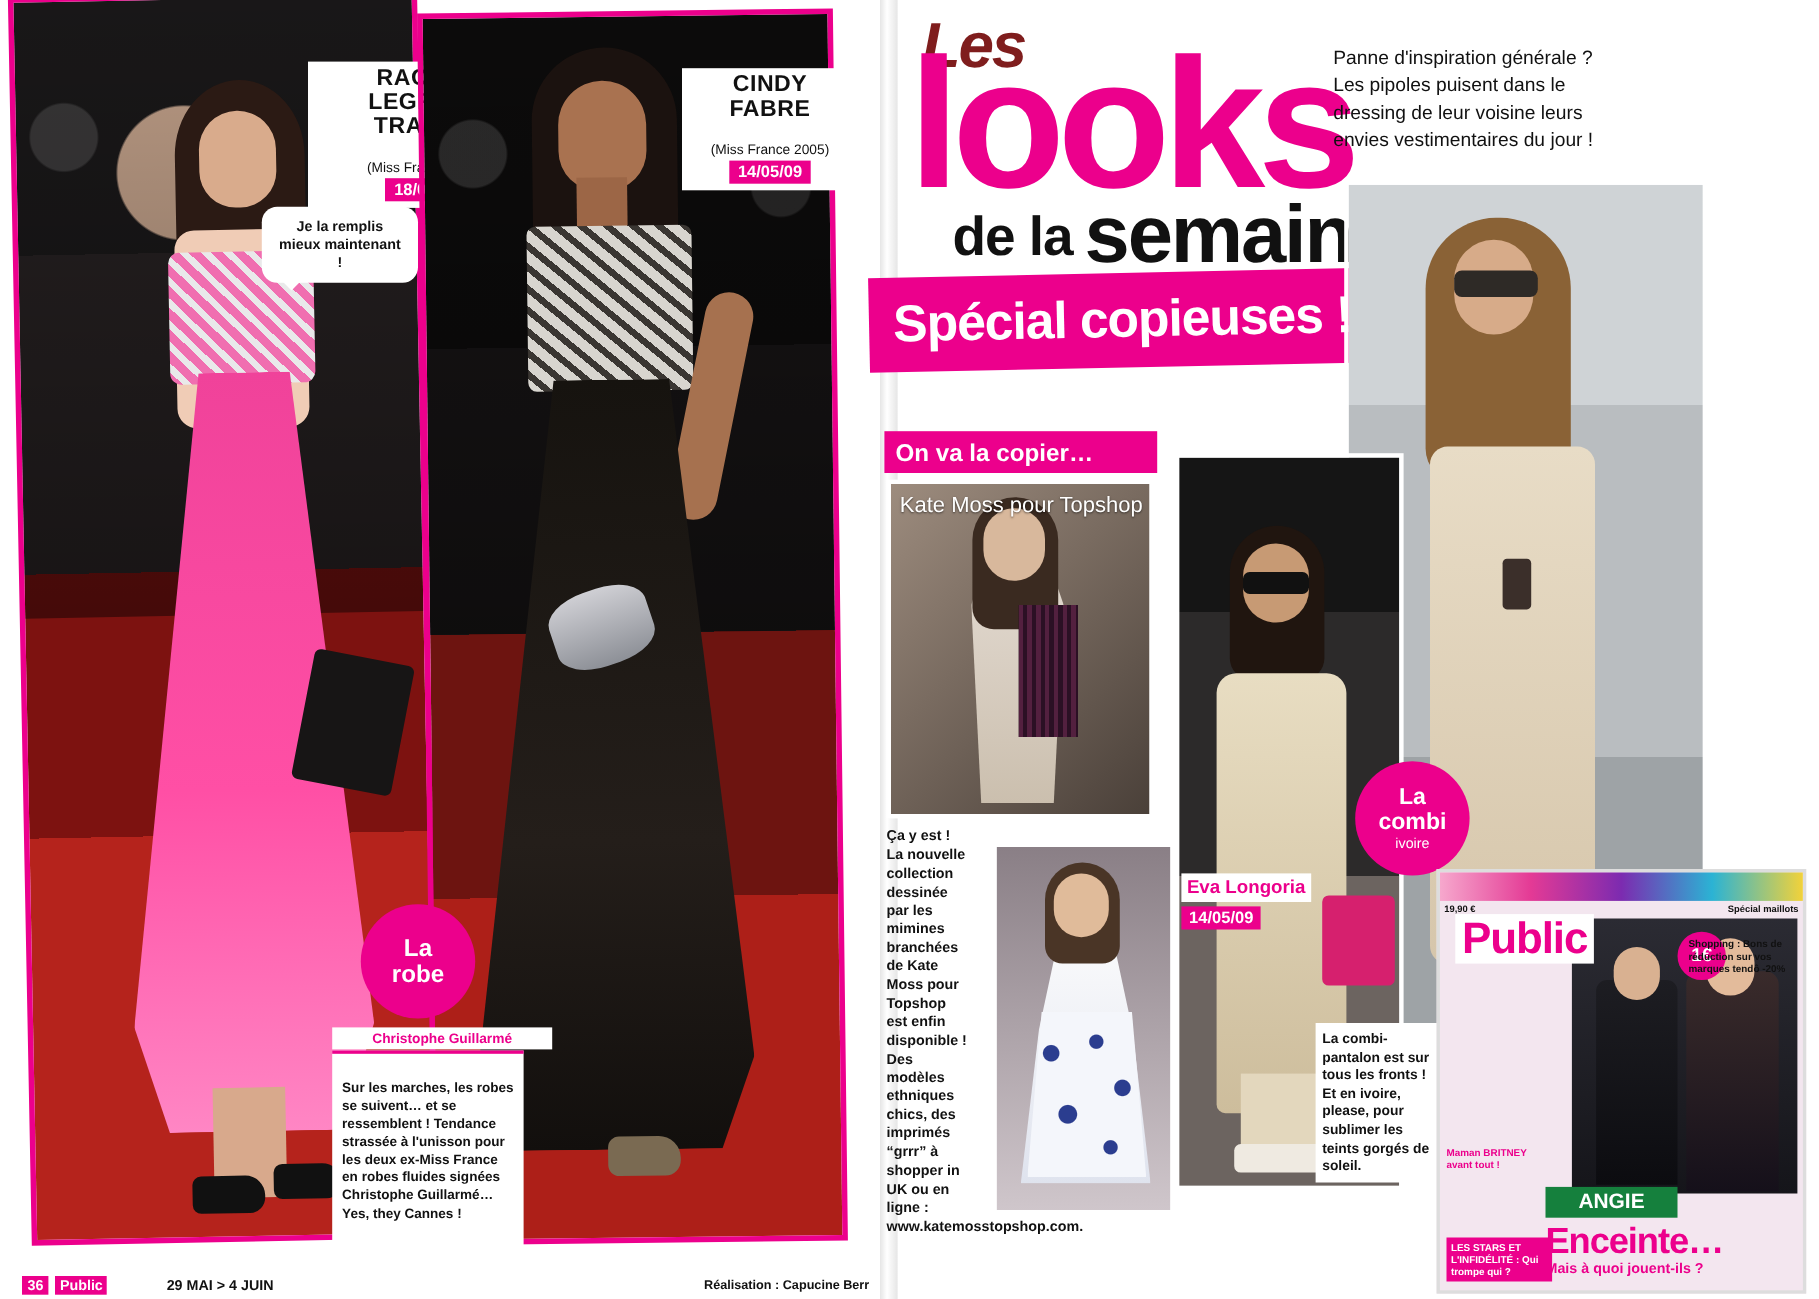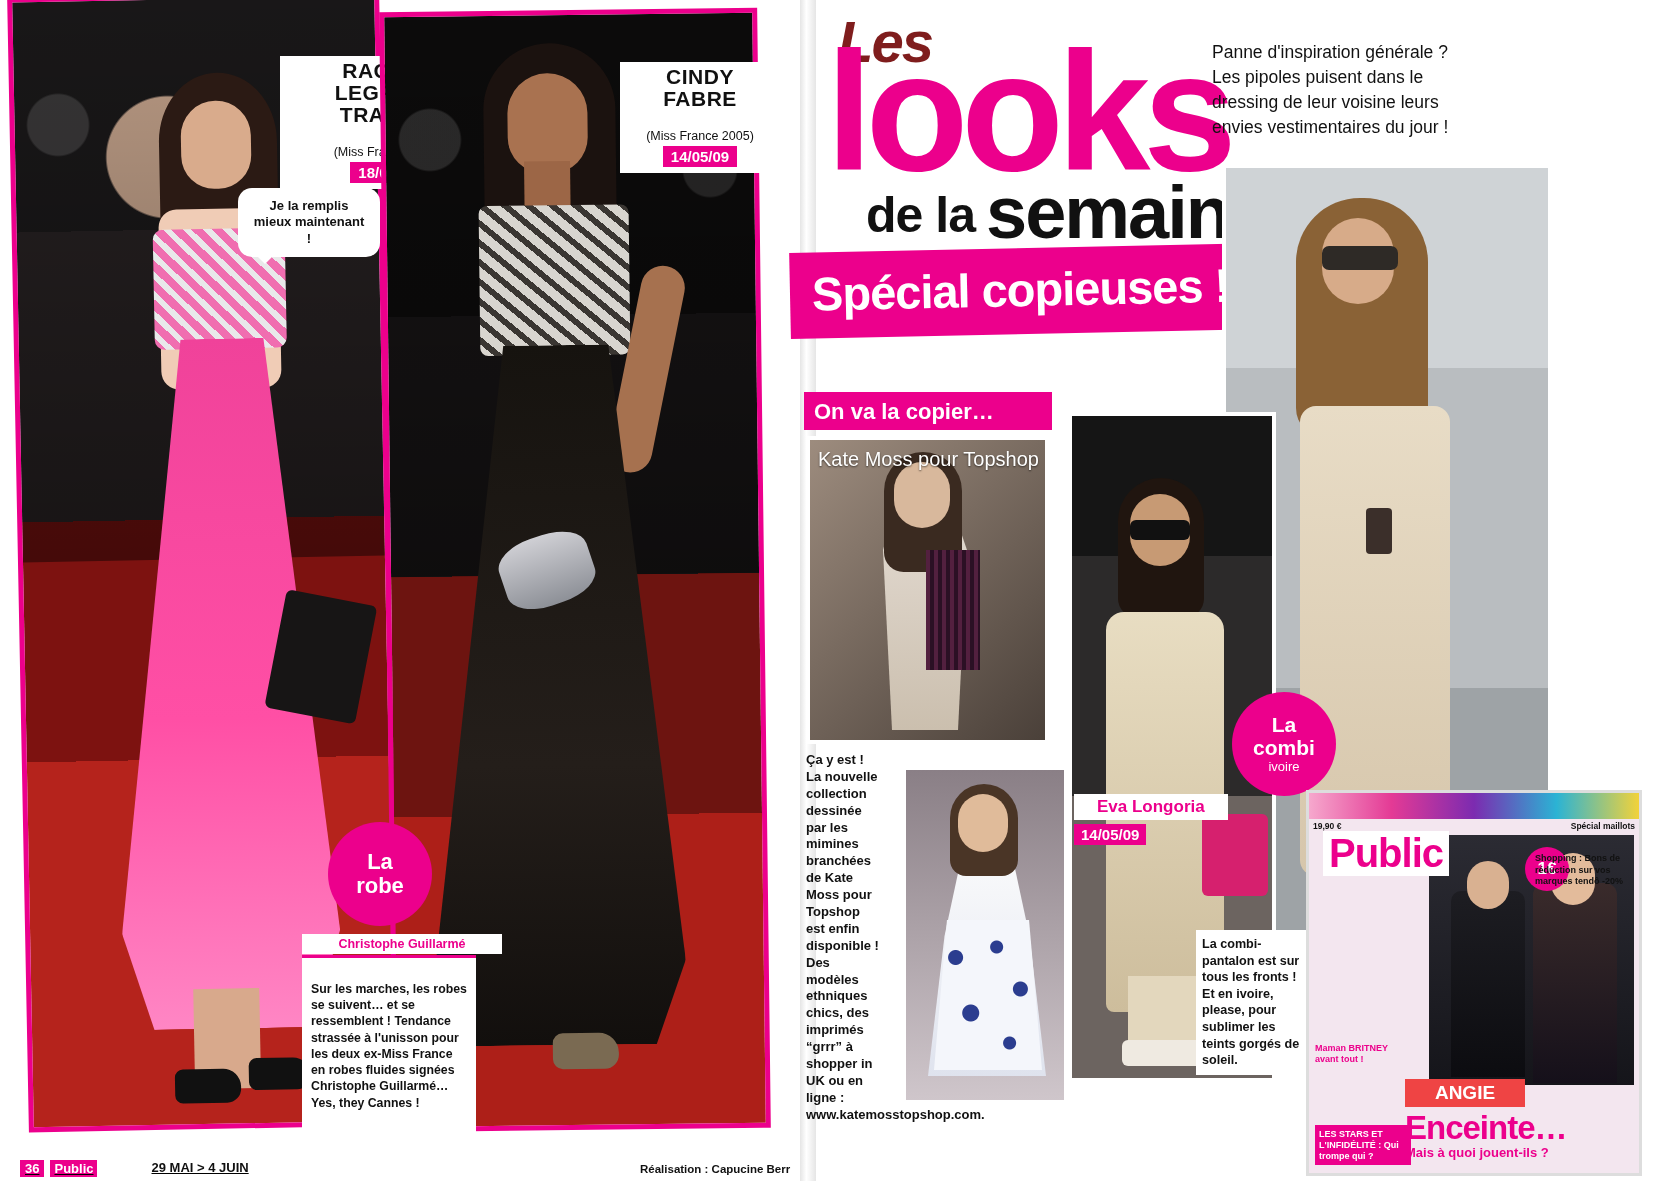--- a/index.html
+++ b/index.html
@@ -133,31 +133,31 @@
 
   
   .cov-top{position:absolute;left:0;top:0;width:100%;height:26px;background:linear-gradient(90deg,#f6a8cd,#e43a95,#7c2bb0,#2bb3d4,#f2d23a);}
   .cov-logo{position:absolute;left:14px;top:38px;font-size:40px;font-weight:bold;color:#ec008c;background:#fff;padding:0 6px;letter-spacing:-1px;}
   .cov-price{position:absolute;left:216px;top:54px;width:44px;height:44px;border-radius:50%;background:#ec008c;color:#fff;font-size:17px;font-weight:bold;display:flex;align-items:center;justify-content:center;}
   .cov-couple{position:absolute;left:120px;top:42px;width:205px;height:250px;background:linear-gradient(#2b2b33,#15151a);}
   .cov-m{position:absolute;left:22px;top:56px;width:74px;height:186px;background:linear-gradient(#1d1d22,#0c0c10);border-radius:10px 10px 0 0;}
   .cov-w{position:absolute;left:104px;top:48px;width:84px;height:200px;background:linear-gradient(#3a2b2b,#15101a);border-radius:12px 12px 0 0;}
   .cov-mh{position:absolute;left:38px;top:26px;width:42px;height:48px;border-radius:21px;background:#d9b191;}
   .cov-wh{position:absolute;left:122px;top:18px;width:44px;height:52px;border-radius:22px;background:#e3bb9b;}
-  .cov-angie{position:absolute;left:96px;top:286px;width:120px;height:28px;background:#ef4444;color:#fff;font-size:19px;font-weight:bold;display:flex;align-items:center;justify-content:center;}
+  .cov-angie{position:absolute;left:96px;top:286px;width:120px;height:28px;background:#15803d;color:#fff;font-size:19px;font-weight:bold;display:flex;align-items:center;justify-content:center;}
   .cov-enc{position:absolute;left:96px;top:316px;font-size:33px;font-weight:bold;color:#ec008c;letter-spacing:-1px;}
   .cov-sub{position:absolute;left:96px;top:352px;font-size:13px;font-weight:bold;color:#ec008c;}
   .cov-bl{position:absolute;left:6px;top:250px;width:92px;font-size:9px;font-weight:bold;color:#ec008c;line-height:1.25;}
   .cov-br{position:absolute;left:226px;top:60px;width:96px;font-size:9px;font-weight:bold;color:#111;line-height:1.3;}
   .cov-bot{position:absolute;left:6px;top:332px;width:88px;background:#ec008c;color:#fff;font-size:9px;font-weight:bold;padding:4px;line-height:1.2;}
   .cov-tl{position:absolute;left:4px;top:28px;width:110px;font-size:8.5px;font-weight:bold;color:#111;line-height:1.25;}
   .cov-tr{position:absolute;left:210px;top:28px;width:116px;font-size:8.5px;font-weight:bold;color:#111;line-height:1.25;text-align:right;}
 
   
-  .folio{position:absolute;left:20px;bottom:4px;display:flex;align-items:flex-start;gap:6px;text-decoration:underline;}
+  .folio{position:absolute;left:20px;bottom:4px;display:flex;align-items:center;gap:6px;}
   .folio .num{background:#ec008c;color:#fff;font-size:13px;font-weight:bold;padding:1px 5px;}
   .folio .mg{font-size:13px;font-weight:bold;color:#111;background:#ec008c;color:#fff;padding:1px 4px;}
   .folio .dt{font-size:13px;font-weight:bold;color:#111;margin-left:48px;}
   .credit{position:absolute;left:640px;bottom:6px;font-size:11.5px;font-weight:bold;color:#111;}
   .gutter{position:absolute;left:800px;top:0;width:16px;height:1181px;background:linear-gradient(90deg,rgba(0,0,0,.10),rgba(0,0,0,0) 40%,rgba(0,0,0,.10));}
 </style>
 </head>
 <body>
 
 <div class="page">
@@ -258,21 +258,21 @@
   <div class="photo" id="ph-eva">
     <div class="eva-hair"></div>
     <div class="eva-head"></div>
     <div class="eva-glass"></div>
     <div class="eva-suit"></div>
     <div class="eva-bag"></div>
     <div class="eva-legs"></div>
     <div class="eva-shoes"></div>
   </div>
 
-  <div style="position:absolute;left:1074px;top:794px;background:#fff;padding:3px 23px;">
+  <div style="position:absolute;left:1074px;top:794px;background:#fff;padding:3px 5px;">
     <span style="color:#ec008c;font-weight:bold;font-size:17px;">Eva Longoria</span>
   </div>
   <div style="position:absolute;left:1074px;top:824px;background:#ec008c;color:#fff;font-weight:bold;font-size:15px;padding:2px 7px;">14/05/09</div>
 
   <div class="pink-circle" style="left:1232px;top:692px;width:104px;height:104px;font-size:21px;">
     <span>La</span>
     <span>combi</span>
     <span style="font-size:13px;font-weight:normal;">ivoire</span>
   </div>
 

